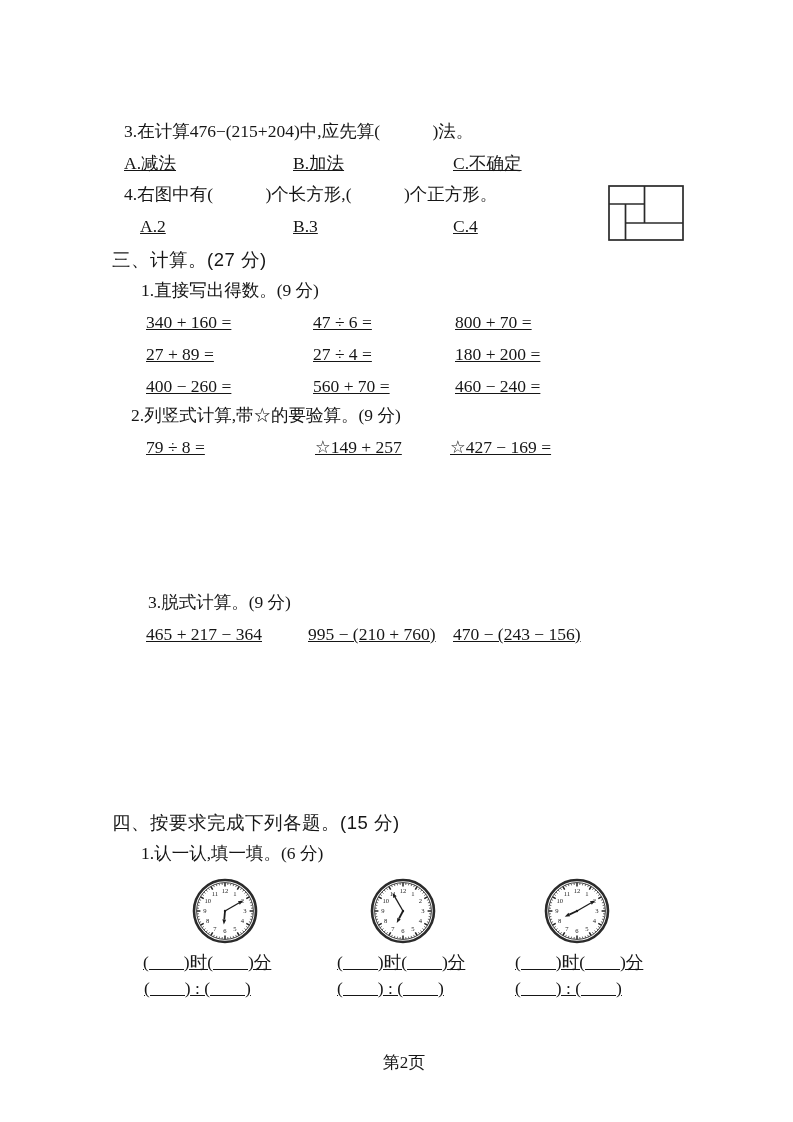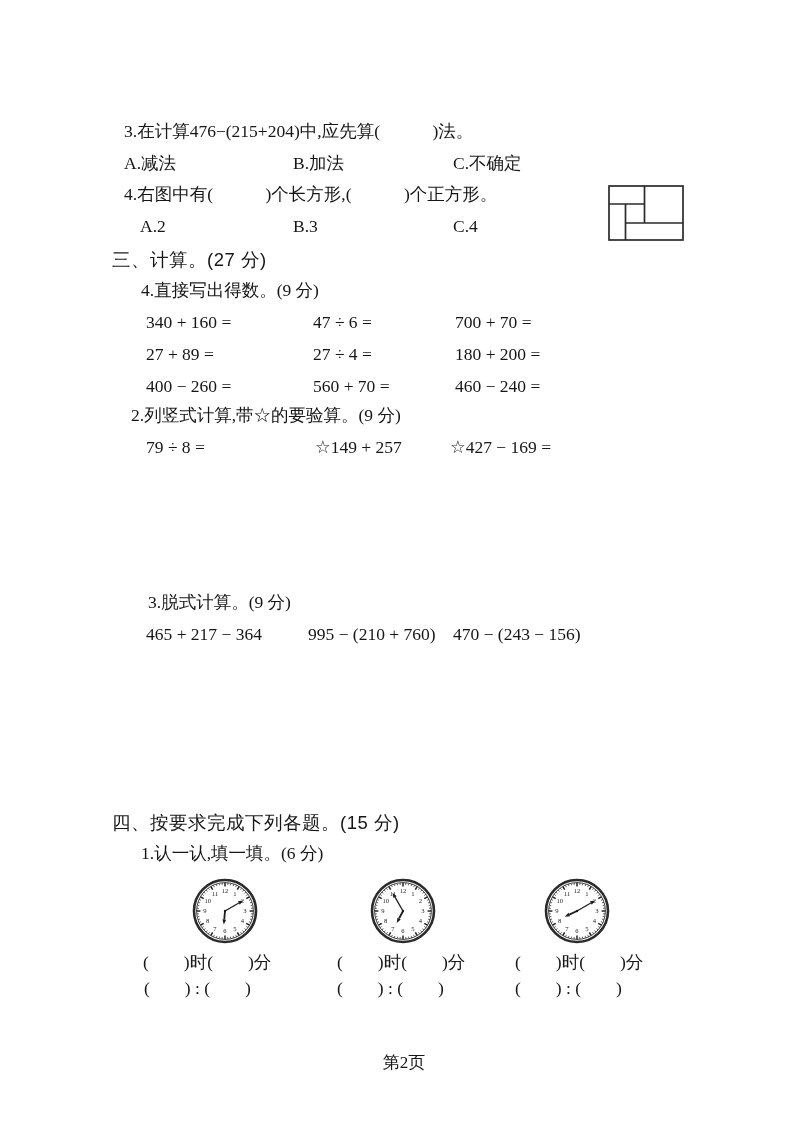--- a/index.html
+++ b/index.html
@@ -6,21 +6,21 @@
   .page {
     position:relative; width:793px; height:1122px; margin:0 auto;
     background:#ffffff; overflow:hidden;
     font-family:"Liberation Serif","DejaVu Serif",serif;
     color:#161616;
     padding-left:15px;
   }
   .t { position:absolute; font-size:17.5px; line-height:22px; white-space:nowrap; }
   .hd { font-family:"Liberation Sans","DejaVu Sans",sans-serif; font-weight:400; font-size:18.5px; line-height:24px; letter-spacing:0.5px; }
   .row { position:absolute; display:flex; font-size:17.5px; line-height:22px; white-space:nowrap; }
-  .row > span { display:inline-block; }
+  .row > span { display:inline-block;text-decoration:underline; }
   .fig { position:absolute; }
   .clock { position:absolute; width:68px; height:68px; }
   .footer { position:absolute; left:0; width:100%; text-align:center; font-size:17px; }
 </style>
 </head>
 <body>
 
 <div class="page">
 
   <div class="t" style="left:124px; top:120px">3.在计算476−(215+204)中,应先算(　　　)法。</div>
@@ -42,26 +42,26 @@
       <rect x="1" y="1" width="74" height="54"></rect>
       <line x1="36.5" y1="1" x2="36.5" y2="38"></line>
       <line x1="1" y1="19" x2="36.5" y2="19"></line>
       <line x1="17.5" y1="19" x2="17.5" y2="55"></line>
       <line x1="17.5" y1="38" x2="75" y2="38"></line>
     </g>
   </svg>
 
   <div class="t hd" style="left:112px; top:248px">三、计算。(27 分)</div>
 
-  <div class="t" style="left:141px; top:279px">4.直接写出得数。(9 分)</div>
+  <div class="t" style="left:141px; top:279px">1.直接写出得数。(9 分)</div>
 
   <div class="row" style="left:146px; top:311px">
     <span style="width:167px">340 + 160 =</span>
     <span style="width:142px">47 ÷ 6 =</span>
-    <span>700 + 70 =</span>
+    <span>800 + 70 =</span>
   </div>
   <div class="row" style="left:146px; top:343px">
     <span style="width:167px">27 + 89 =</span>
     <span style="width:142px">27 ÷ 4 =</span>
     <span>180 + 200 =</span>
   </div>
   <div class="row" style="left:146px; top:375px">
     <span style="width:167px">400 − 260 =</span>
     <span style="width:142px">560 + 70 =</span>
     <span>460 − 240 =</span>

